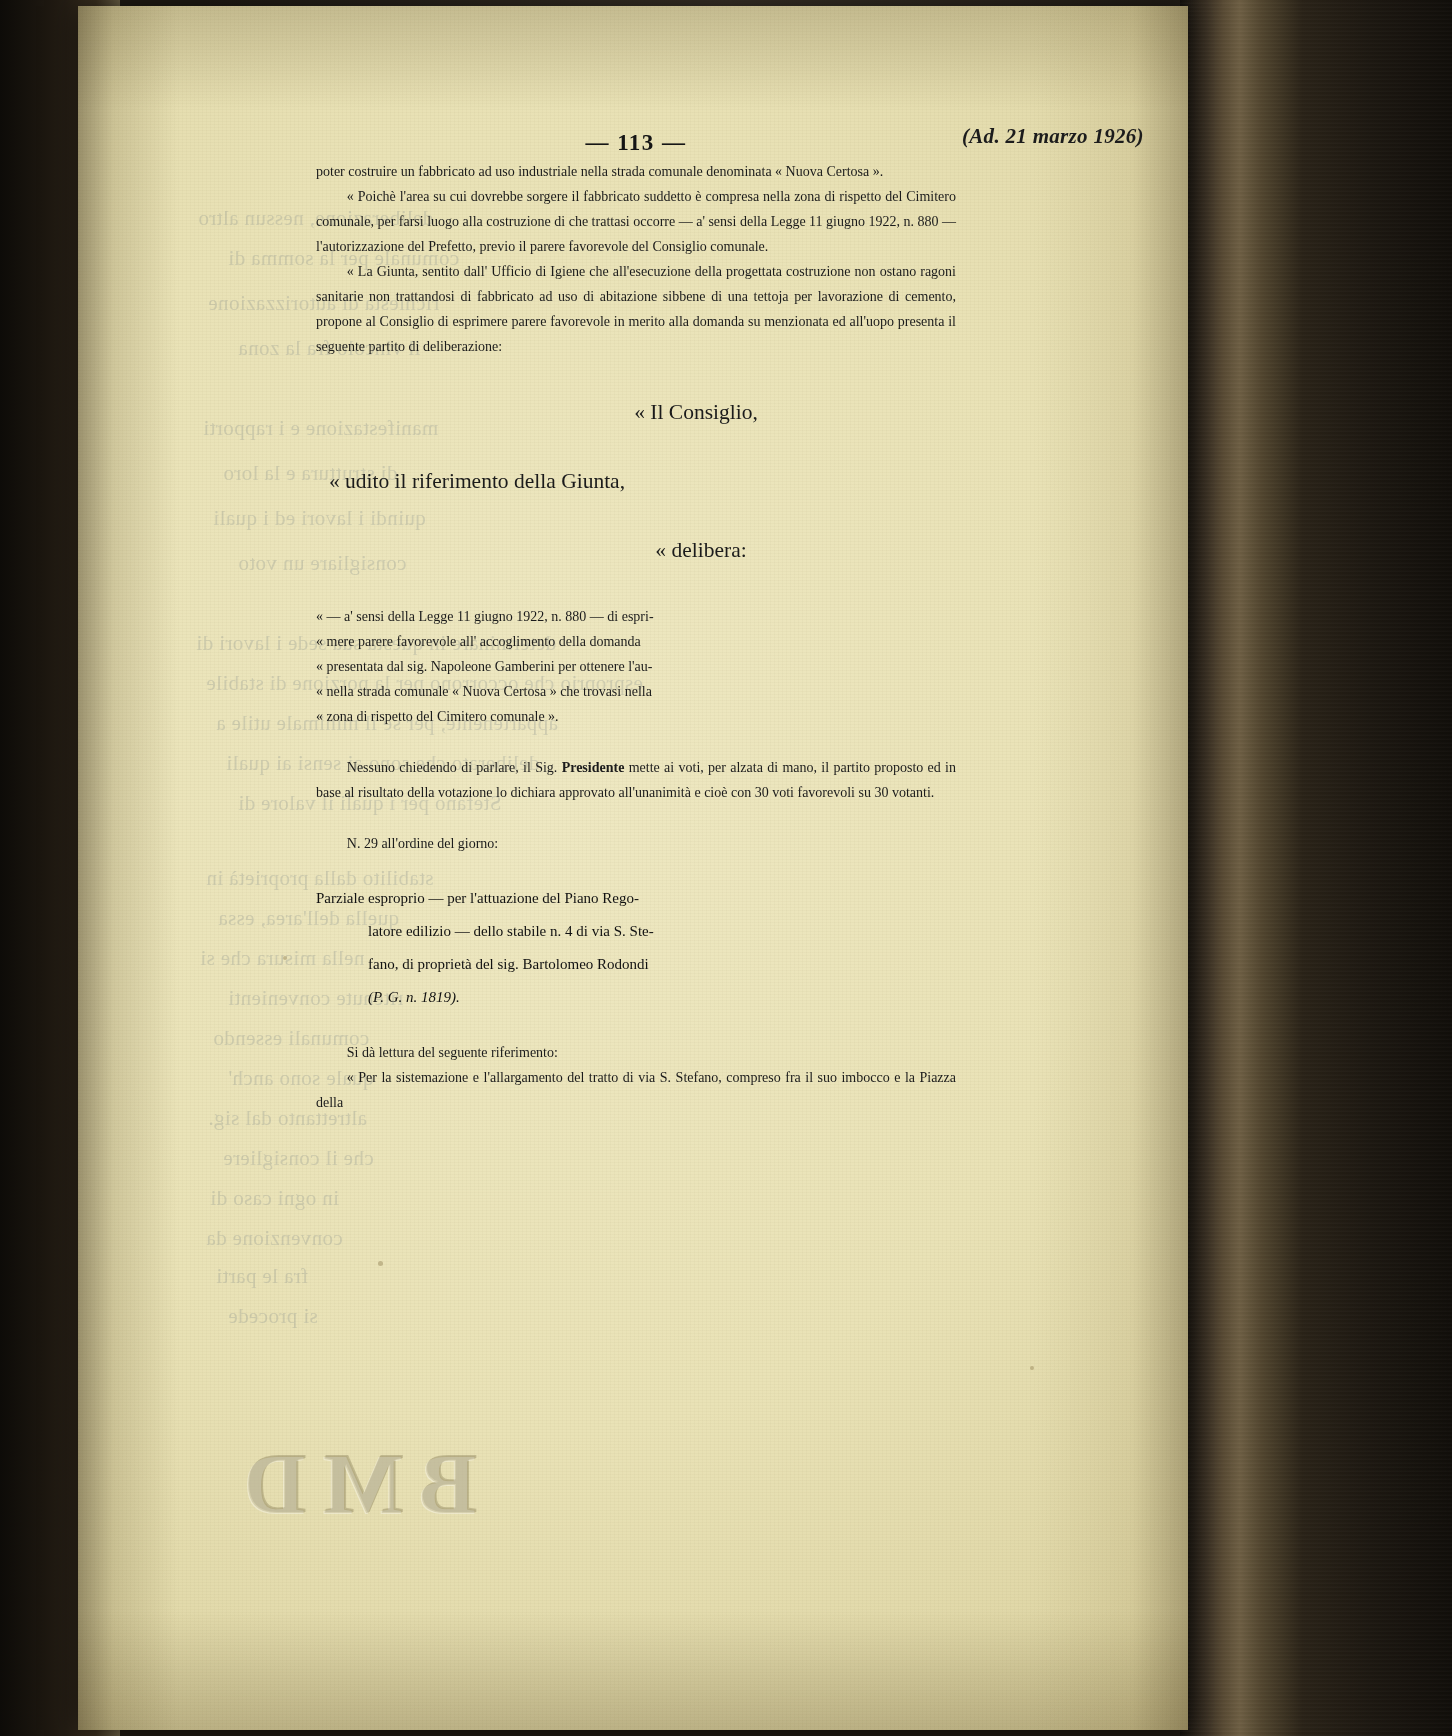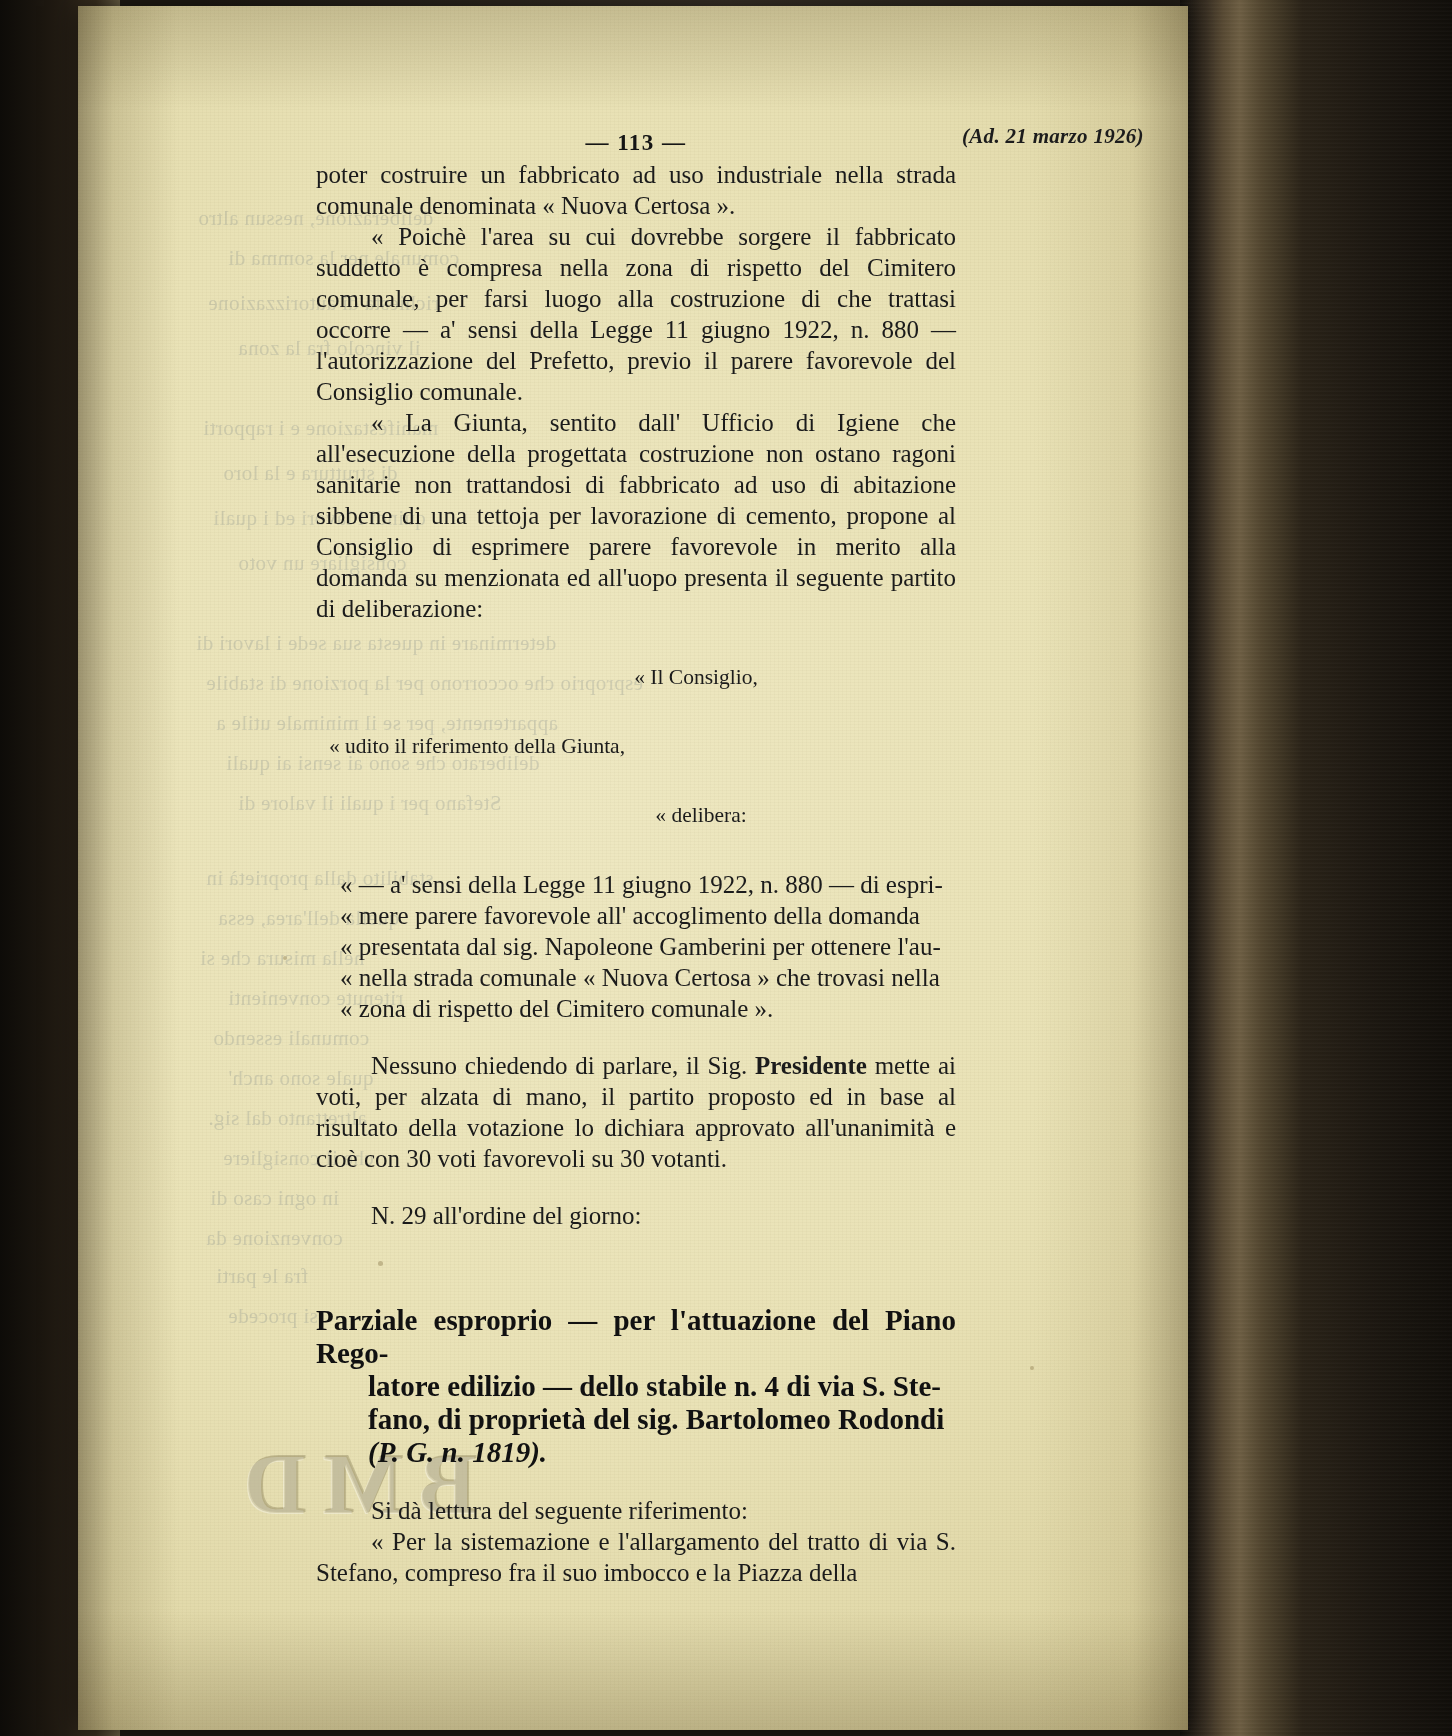--- a/index.html
+++ b/index.html
@@ -142,22 +142,22 @@
     font-weight: bold;
     letter-spacing: 1.5px;
     color: #151515;
   }
 
   p {
     margin: 0;
     text-align: justify;
     text-justify: inter-word;
     hyphens: none;
-    font-size: 25px;
-    line-height: 31px;
+    font-size: 14px;
+    line-height: 25px;
     color: #1b1b1b;
   }
   p.indent { text-indent: 2.2em; }
   p.noindent { text-indent: 0; }
   p.last-line-left { text-align-last: left; }
   .gap-md { height: 26px; }
   .gap-lg { height: 38px; }
 
   .centerline {
     text-align: center;
@@ -165,21 +165,20 @@
     line-height: 31px;
     color: #1b1b1b;
   }
   .centerline.shift-r { padding-left: 120px; }
   .centerline.shift-r2 { padding-left: 130px; }
 
   .quoteblock p {
     text-align: justify;
     text-align-last: left;
     text-indent: 0;
-    margin-left: 24px;
   }
 
   b, .bold { font-weight: bold; }
 
   
   #marginnote {
     position: absolute;
     left: 884px;
     top: 118px;
     font-family: "Liberation Serif", serif;
@@ -187,27 +186,26 @@
     font-weight: bold;
     font-size: 21px;
     letter-spacing: .3px;
     color: #1c1c1c;
     white-space: nowrap;
     z-index: 4;
   }
 
   
   #heading {
-    font-weight: bold;
-    font-size: 29px;
+    font-weight: normal;
+    font-size: 15px;
     line-height: 33px;
     color: #111;
     text-align: justify;
     text-align-last: left;
-    margin-top: 47px;
   }
   #heading .hl2, #heading .hl3 { display: block; padding-left: 52px; }
   #heading .hl4 { display: block; padding-left: 52px; font-style: italic; }
 
   
   .speck {
     position: absolute;
     background: rgba(120,100,55,.35);
     border-radius: 50%;
     pointer-events: none;

